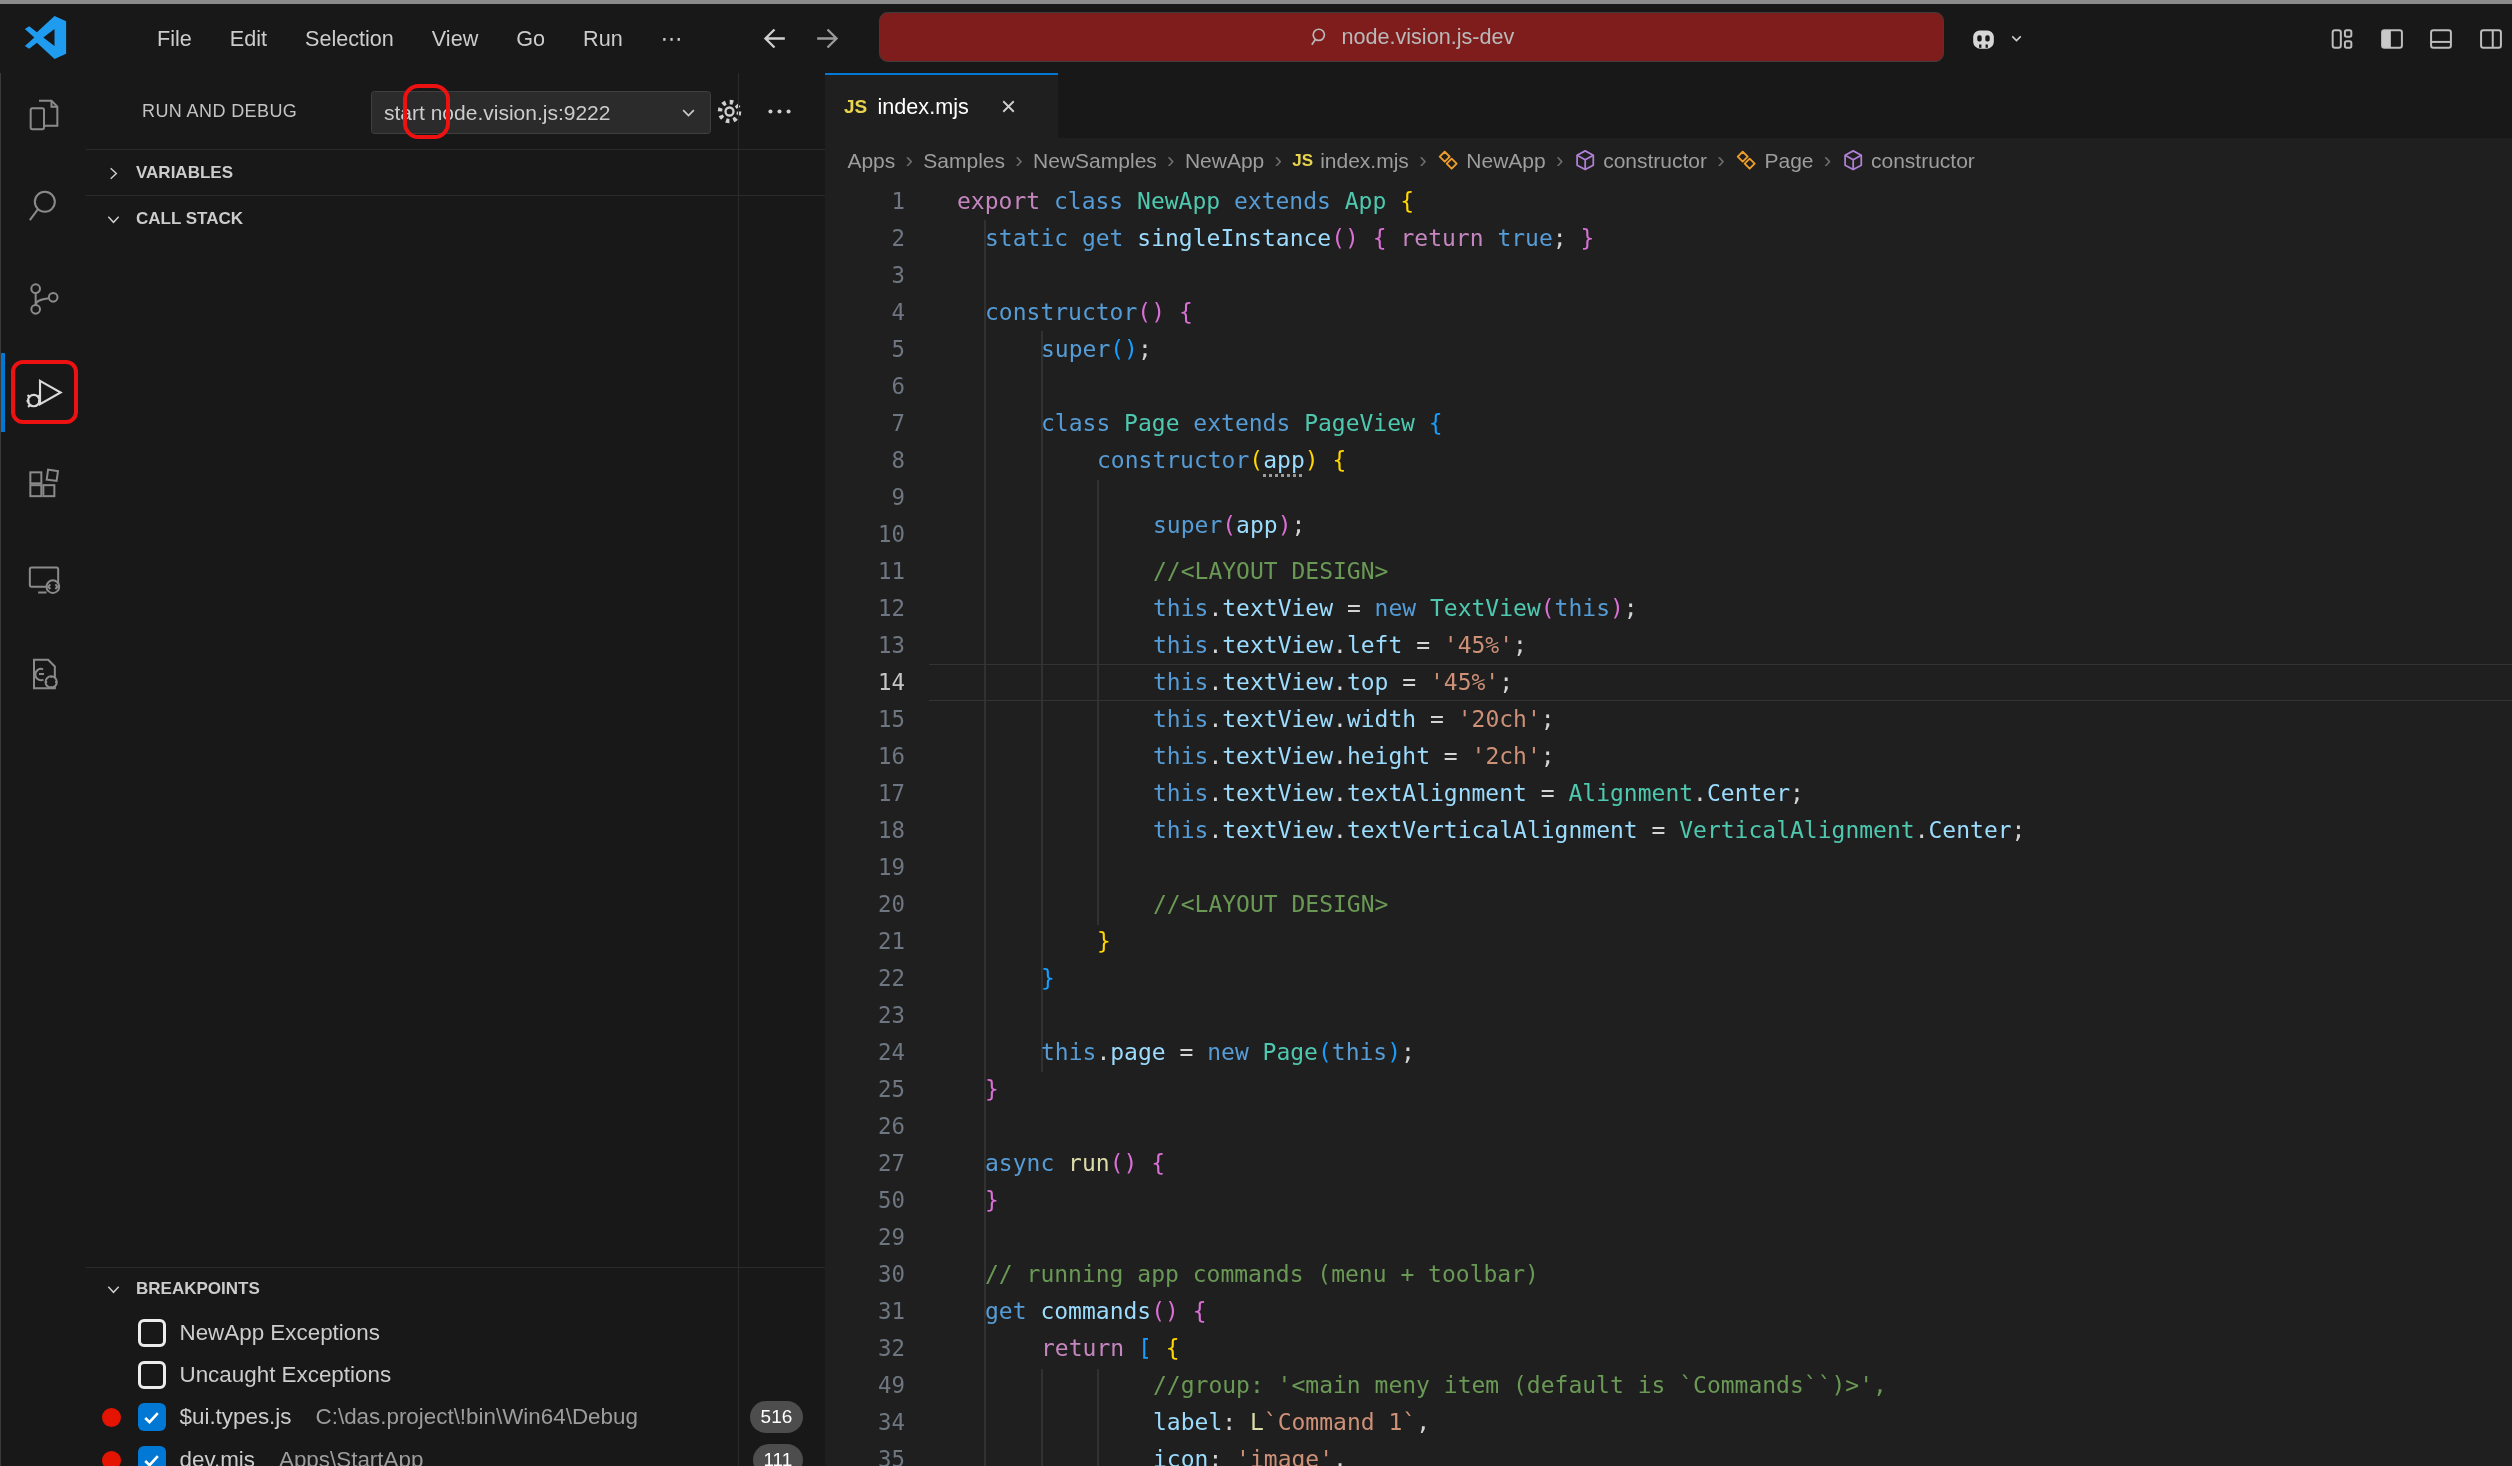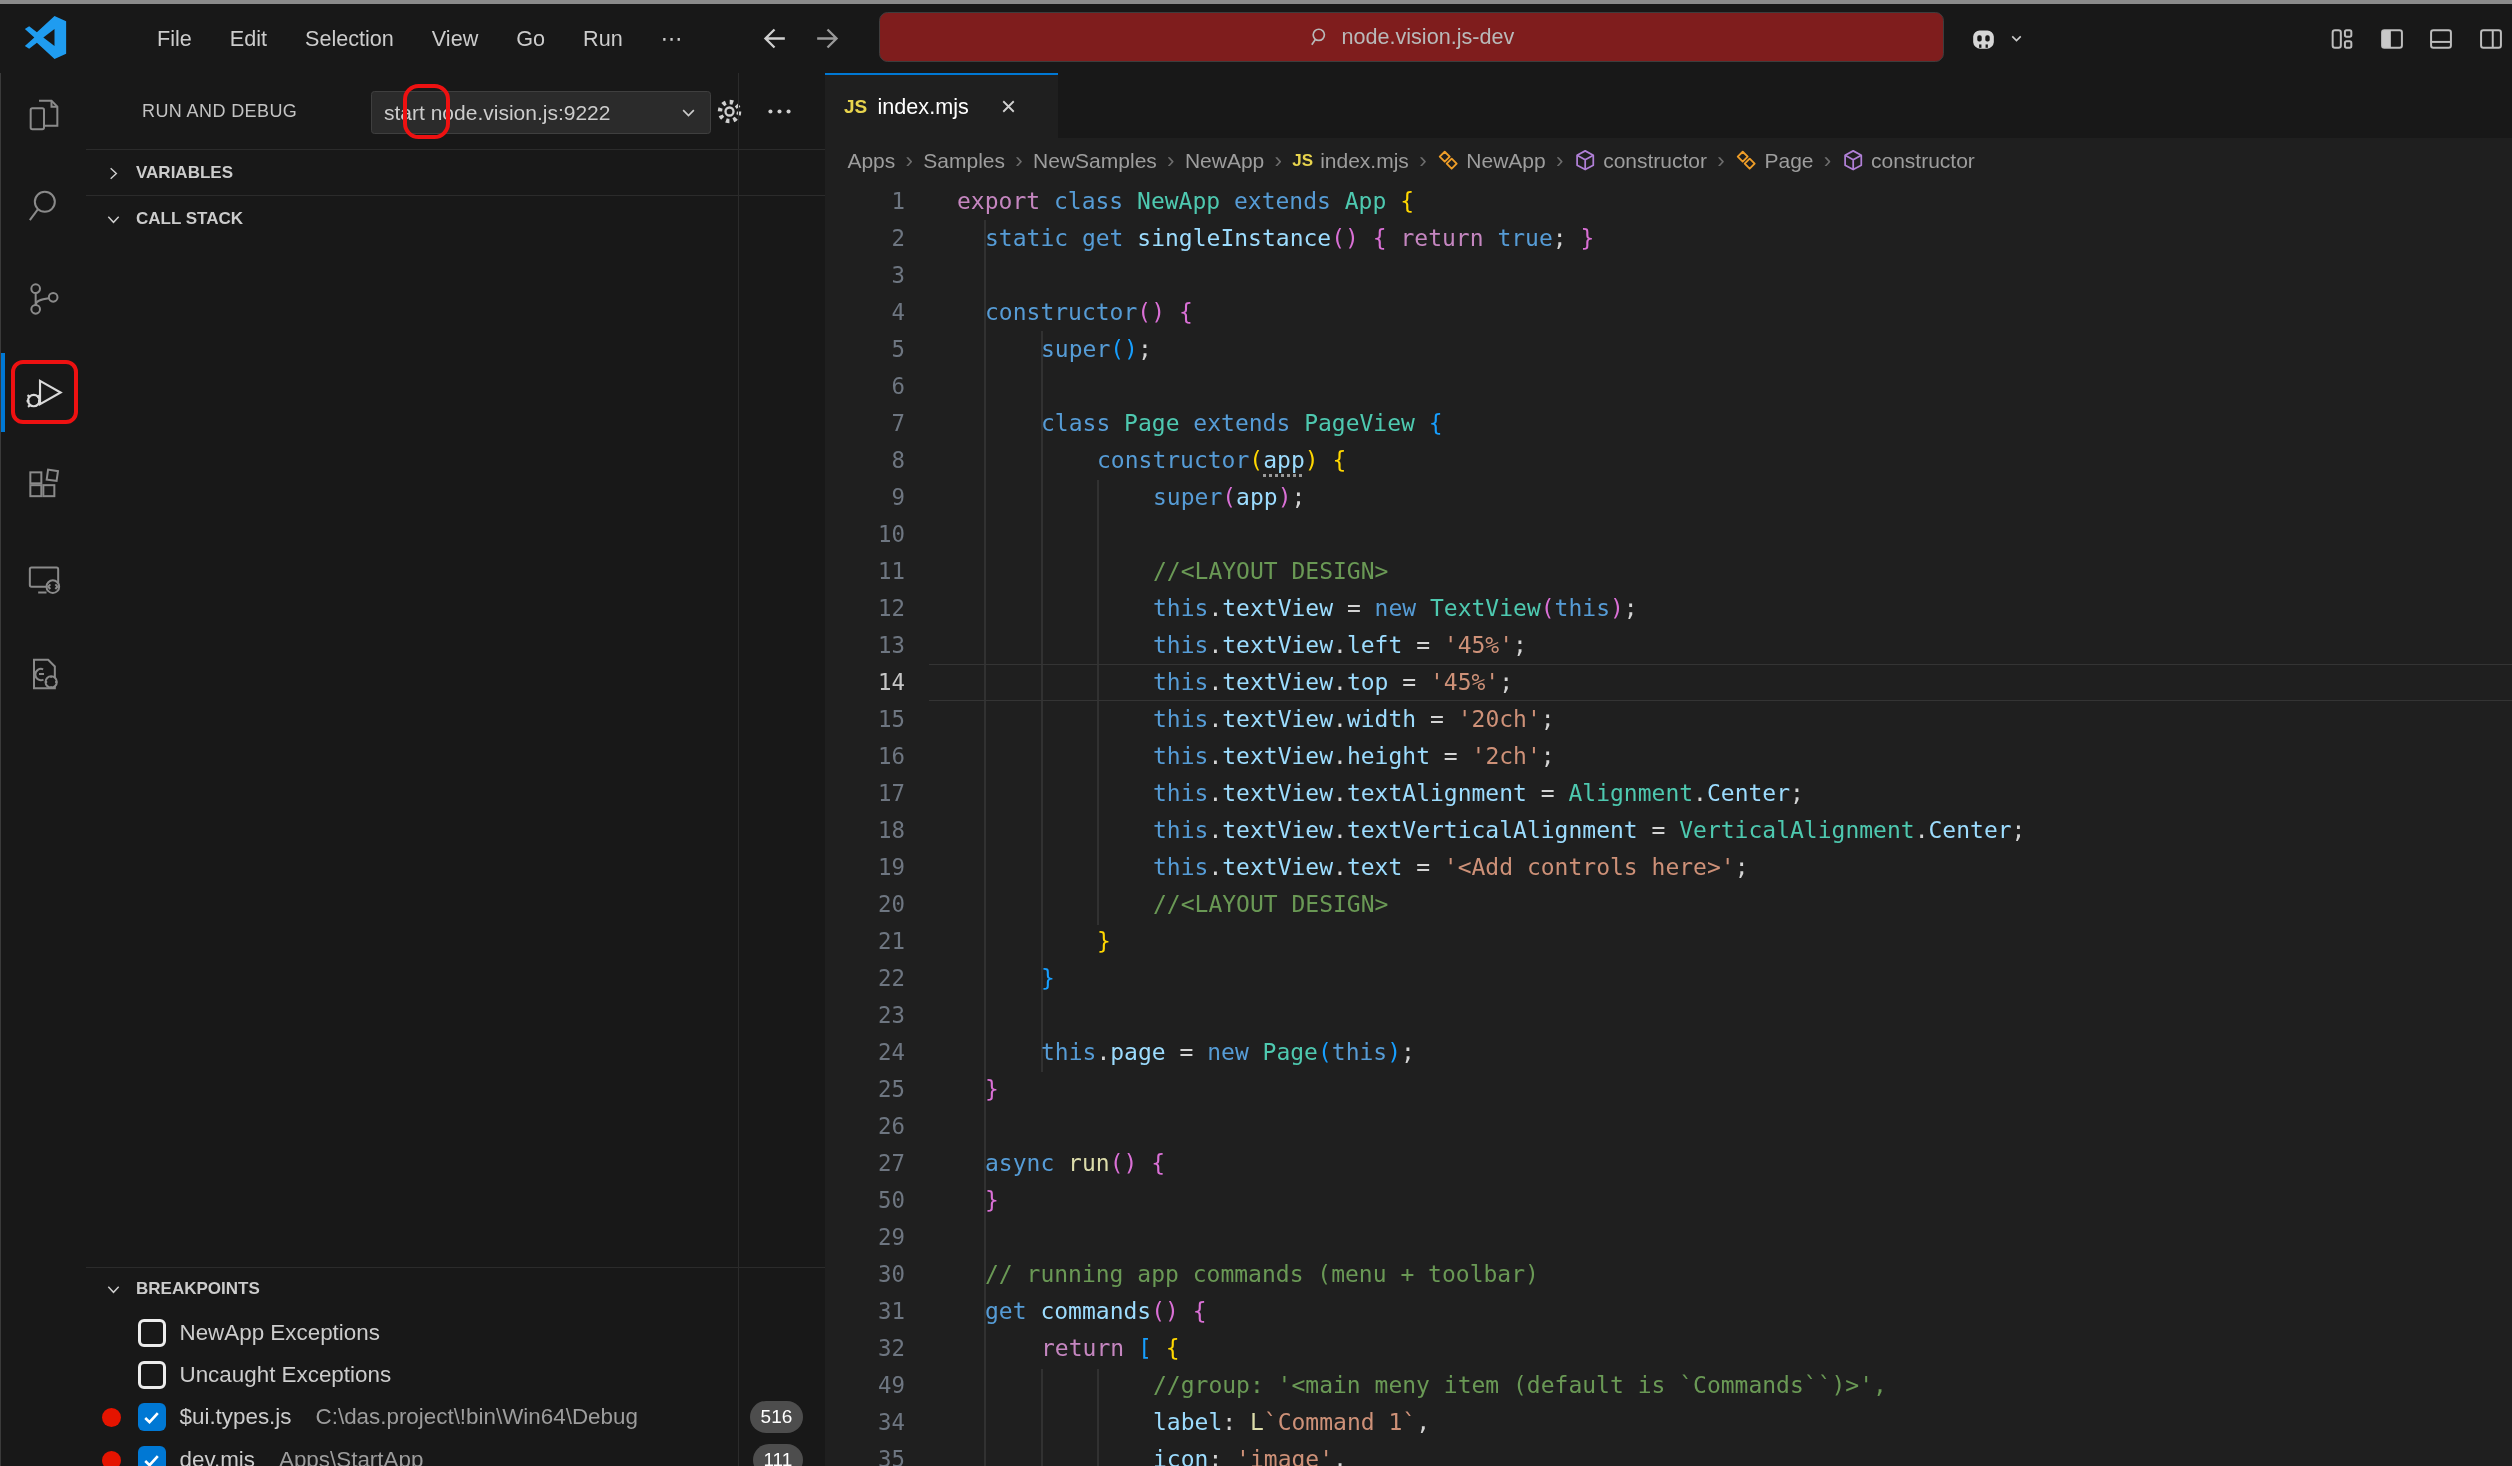--- a/index.html
+++ b/index.html
@@ -363,31 +363,31 @@
     <div class="guide" style="left:272px;top:1186px;height:97px;"></div>
     <div id="code-lines">
         <div class="code-line"><span class="ln">1</span><span class="cd" style="padding-left: 28px;"><span class="tk-k1">export </span><span class="tk-k2">class </span><span class="tk-cl">NewApp </span><span class="tk-k2">extends </span><span class="tk-cl">App </span><span class="tk-b1">{</span></span></div>
         <div class="code-line"><span class="ln">2</span><span class="cd" style="padding-left: 56px;"><span class="tk-k2">static get </span><span class="tk-pr">singleInstance</span><span class="tk-b2">()</span><span class="tk-pu"> </span><span class="tk-b2">{</span><span class="tk-pu"> </span><span class="tk-k1">return </span><span class="tk-k2">true</span><span class="tk-pu">; </span><span class="tk-b2">}</span></span></div>
         <div class="code-line"><span class="ln">3</span><span class="cd" style="padding-left: 28px;"></span></div>
         <div class="code-line"><span class="ln">4</span><span class="cd" style="padding-left: 56px;"><span class="tk-k2">constructor</span><span class="tk-b2">()</span><span class="tk-pu"> </span><span class="tk-b2">{</span></span></div>
         <div class="code-line"><span class="ln">5</span><span class="cd" style="padding-left: 112px;"><span class="tk-k2">super</span><span class="tk-b3">()</span><span class="tk-pu">;</span></span></div>
         <div class="code-line"><span class="ln">6</span><span class="cd" style="padding-left: 28px;"></span></div>
         <div class="code-line"><span class="ln">7</span><span class="cd" style="padding-left: 112px;"><span class="tk-k2">class </span><span class="tk-cl">Page </span><span class="tk-k2">extends </span><span class="tk-cl">PageView </span><span class="tk-b3">{</span></span></div>
         <div class="code-line"><span class="ln">8</span><span class="cd" style="padding-left: 168px;"><span class="tk-k2">constructor</span><span class="tk-b1">(</span><span class="tk-prh">app</span><span class="tk-b1">)</span><span class="tk-pu"> </span><span class="tk-b1">{</span></span></div>
-        <div class="code-line"><span class="ln">9</span><span class="cd" style="padding-left: 224px;"><span class="tk-k2">super</span><span class="tk-b2">(</span><span class="tk-pr">app</span><span class="tk-b2">)</span><span class="tk-pu">;</span></span></div>
+        <div class="code-line"><span class="ln">9</span><span class="cd" style="padding-left: 224px; margin-top: 28px;"><span class="tk-k2">super</span><span class="tk-b2">(</span><span class="tk-pr">app</span><span class="tk-b2">)</span><span class="tk-pu">;</span></span></div>
         <div class="code-line"><span class="ln">10</span><span class="cd" style="padding-left: 28px;"></span></div>
         <div class="code-line"><span class="ln">11</span><span class="cd" style="padding-left: 224px;"><span class="tk-cm">//&lt;LAYOUT DESIGN&gt;</span></span></div>
         <div class="code-line"><span class="ln">12</span><span class="cd" style="padding-left: 224px;"><span class="tk-k2">this</span><span class="tk-pu">.</span><span class="tk-pr">textView</span><span class="tk-pu"> = </span><span class="tk-k2">new </span><span class="tk-cl">TextView</span><span class="tk-b2">(</span><span class="tk-k2">this</span><span class="tk-b2">)</span><span class="tk-pu">;</span></span></div>
         <div class="code-line"><span class="ln">13</span><span class="cd" style="padding-left: 224px;"><span class="tk-k2">this</span><span class="tk-pu">.</span><span class="tk-pr">textView</span><span class="tk-pu">.</span><span class="tk-pr">left</span><span class="tk-pu"> = </span><span class="tk-st">'45%'</span><span class="tk-pu">;</span></span></div>
         <div class="code-line current"><span class="ln">14</span><span class="cd" style="padding-left: 224px;"><span class="tk-k2">this</span><span class="tk-pu">.</span><span class="tk-pr">textView</span><span class="tk-pu">.</span><span class="tk-pr">top</span><span class="tk-pu"> = </span><span class="tk-st">'45%'</span><span class="tk-pu">;</span></span></div>
         <div class="code-line"><span class="ln">15</span><span class="cd" style="padding-left: 224px;"><span class="tk-k2">this</span><span class="tk-pu">.</span><span class="tk-pr">textView</span><span class="tk-pu">.</span><span class="tk-pr">width</span><span class="tk-pu"> = </span><span class="tk-st">'20ch'</span><span class="tk-pu">;</span></span></div>
         <div class="code-line"><span class="ln">16</span><span class="cd" style="padding-left: 224px;"><span class="tk-k2">this</span><span class="tk-pu">.</span><span class="tk-pr">textView</span><span class="tk-pu">.</span><span class="tk-pr">height</span><span class="tk-pu"> = </span><span class="tk-st">'2ch'</span><span class="tk-pu">;</span></span></div>
         <div class="code-line"><span class="ln">17</span><span class="cd" style="padding-left: 224px;"><span class="tk-k2">this</span><span class="tk-pu">.</span><span class="tk-pr">textView</span><span class="tk-pu">.</span><span class="tk-pr">textAlignment</span><span class="tk-pu"> = </span><span class="tk-cl">Alignment</span><span class="tk-pu">.</span><span class="tk-pr">Center</span><span class="tk-pu">;</span></span></div>
         <div class="code-line"><span class="ln">18</span><span class="cd" style="padding-left: 224px;"><span class="tk-k2">this</span><span class="tk-pu">.</span><span class="tk-pr">textView</span><span class="tk-pu">.</span><span class="tk-pr">textVerticalAlignment</span><span class="tk-pu"> = </span><span class="tk-cl">VerticalAlignment</span><span class="tk-pu">.</span><span class="tk-pr">Center</span><span class="tk-pu">;</span></span></div>
-        <div class="code-line"><span class="ln">19</span><span class="cd" style="padding-left: 224px;"><span class="tk-k2">this</span><span class="tk-pu">.</span><span class="tk-pr">textView</span><span class="tk-pu">.</span><span class="tk-pr">text</span><span class="tk-pu"> = </span><span class="tk-st">'&lt;Add controls here&gt;'</span><span class="tk-pu">;</span></span></div>
+        <div class="code-line"><span class="ln">19</span></div>
         <div class="code-line"><span class="ln">20</span><span class="cd" style="padding-left: 224px;"><span class="tk-cm">//&lt;LAYOUT DESIGN&gt;</span></span></div>
         <div class="code-line"><span class="ln">21</span><span class="cd" style="padding-left: 168px;"><span class="tk-b1">}</span></span></div>
         <div class="code-line"><span class="ln">22</span><span class="cd" style="padding-left: 112px;"><span class="tk-b3">}</span></span></div>
         <div class="code-line"><span class="ln">23</span><span class="cd" style="padding-left: 28px;"></span></div>
         <div class="code-line"><span class="ln">24</span><span class="cd" style="padding-left: 112px;"><span class="tk-k2">this</span><span class="tk-pu">.</span><span class="tk-pr">page</span><span class="tk-pu"> = </span><span class="tk-k2">new </span><span class="tk-cl">Page</span><span class="tk-b3">(</span><span class="tk-k2">this</span><span class="tk-b3">)</span><span class="tk-pu">;</span></span></div>
         <div class="code-line"><span class="ln">25</span><span class="cd" style="padding-left: 56px;"><span class="tk-b2">}</span></span></div>
         <div class="code-line"><span class="ln">26</span><span class="cd" style="padding-left: 28px;"></span></div>
         <div class="code-line"><span class="ln">27</span><span class="cd" style="padding-left: 56px;"><span class="tk-k2">async </span><span class="tk-fn">run</span><span class="tk-b2">()</span><span class="tk-pu"> </span><span class="tk-b2">{</span></span></div>
         <div class="code-line"><span class="ln">50</span><span class="cd" style="padding-left: 56px;"><span class="tk-b2">}</span></span></div>
         <div class="code-line"><span class="ln">29</span><span class="cd" style="padding-left: 28px;"></span></div>

